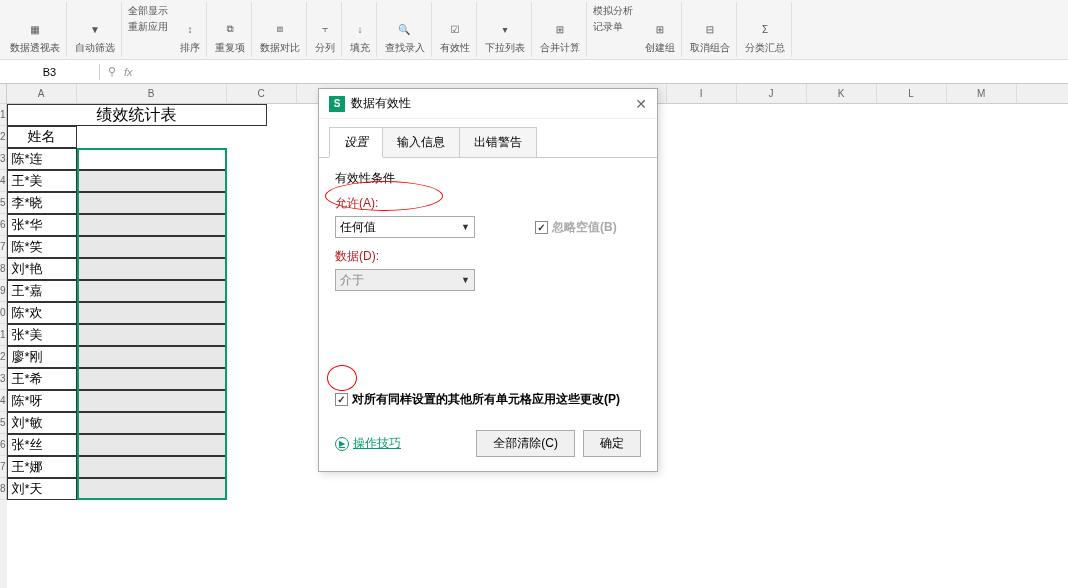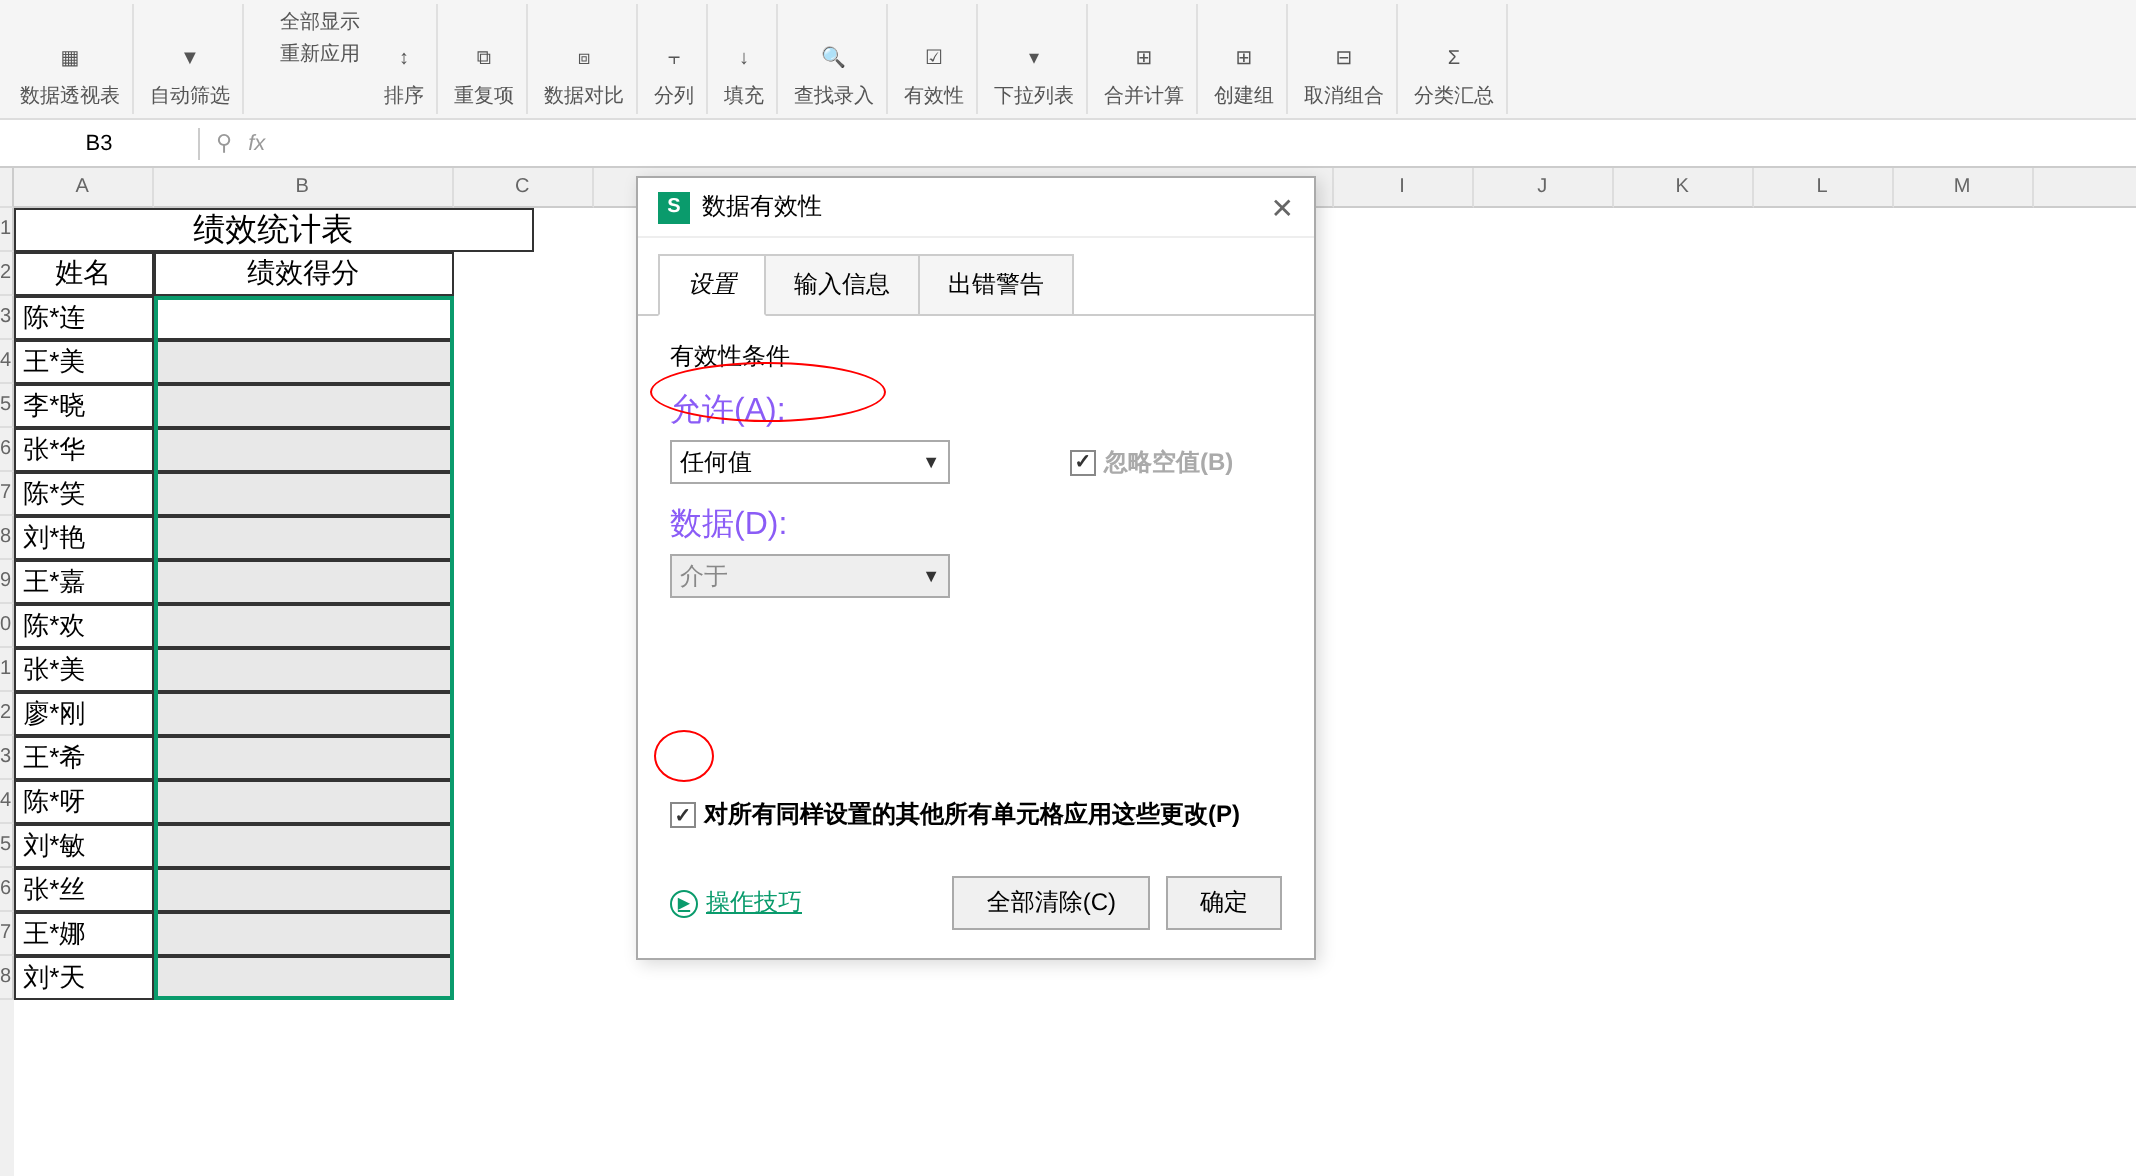--- a/index.html
+++ b/index.html
@@ -2,21 +2,21 @@
 <html><head>
   <meta charset="utf-8">
   <style>
     * { margin: 0; padding: 0; box-sizing: border-box; font-family: "Microsoft YaHei", Arial, sans-serif; }
     body { background: #fff; width: 1068px; height: 588px; overflow: hidden; position: relative; }
     
     .ribbon { height: 60px; background: #f5f5f5; border-bottom: 1px solid #ddd; display: flex; padding: 2px 4px; gap: 2px; }
     .ribbon-group { display: flex; flex-direction: column; align-items: center; justify-content: flex-end; padding: 2px 6px; font-size: 10px; color: #555; border-right: 1px solid #e0e0e0; }
     .ribbon-group .icon { width: 20px; height: 20px; margin-bottom: 2px; display: flex; align-items: center; justify-content: center; }
     .ribbon-group .label { font-size: 10px; white-space: nowrap; }
-    .ribbon-small { display: flex; flex-direction: column; gap: 2px; padding: 2px 4px; font-size: 10px; color: #555; margin-left: 12px; }
+    .ribbon-small { display: flex; flex-direction: column; gap: 2px; padding: 2px 4px; font-size: 10px; color: #555; }
     
     .formula-bar { height: 24px; display: flex; align-items: center; border-bottom: 1px solid #ccc; background: #fff; }
     .name-box { width: 100px; text-align: center; font-size: 11px; padding: 2px 8px; border-right: 1px solid #ccc; }
     .fx-area { display: flex; align-items: center; gap: 8px; padding: 0 8px; color: #999; font-size: 11px; }
     .fx-label { font-style: italic; }
     
     .sheet-area { display: flex; height: calc(100% - 84px); position: relative; }
     .row-headers { width: 20px; background: #f0f0f0; }
     .row-header { height: 22px; display: flex; align-items: center; justify-content: center; font-size: 10px; color: #666; border-bottom: 1px solid #ddd; border-right: 1px solid #ccc; background: #f0f0f0; }
     .row-header:first-child { height: 20px; }
@@ -39,21 +39,21 @@
     .selection-border { position: absolute; border: 2px solid #0a9b6c; pointer-events: none; }
     
     .dialog { position: absolute; left: 318px; top: 88px; width: 340px; background: #fff; border: 1px solid #aaa; box-shadow: 2px 2px 8px rgba(0,0,0,0.15); }
     .dialog-title { display: flex; align-items: center; padding: 6px 10px; font-size: 12px; border-bottom: 1px solid #eee; }
     .dialog-title .s-icon { width: 16px; height: 16px; background: #0a9b6c; color: #fff; display: flex; align-items: center; justify-content: center; font-size: 10px; font-weight: bold; margin-right: 6px; }
     .dialog-title .close { margin-left: auto; cursor: pointer; color: #666; font-size: 14px; }
     .dialog-tabs { display: flex; padding: 8px 10px 0; gap: 0; }
     .dialog-tab { padding: 6px 14px; font-size: 12px; border: 1px solid #ccc; background: #f5f5f5; cursor: pointer; margin-right: -1px; }
     .dialog-tab.active { background: #fff; border-bottom: 1px solid #fff; position: relative; z-index: 1; font-style: italic; }
     .dialog-body { padding: 12px 16px; font-size: 12px; border-top: 1px solid #ccc; margin-top: -1px; }
-    .field-label { font-size: 16px; margin-bottom: 4px; color: #8b5cf6; }
+    .field-label { font-size: 12px; margin-bottom: 4px; color: #b91c1c; }
     .section-label { font-size: 12px; margin-bottom: 8px; }
     .select-box { width: 140px; height: 22px; border: 1px solid #aaa; font-size: 12px; padding: 0 4px; background: #fff; display: flex; align-items: center; justify-content: space-between; gap: 44px; }
     .select-box.disabled { background: #eee; color: #888; }
     .select-arrow { font-size: 9px; color: #333; }
     .row-inline { display: flex; align-items: center; gap: 60px; margin-bottom: 10px; }
     .checkbox-row { display: flex; align-items: center; gap: 4px; font-size: 12px; font-weight: bold; }
     .checkbox-row.disabled { color: #aaa; }
     .checkbox { width: 13px; height: 13px; border: 1px solid #888; display: flex; align-items: center; justify-content: center; font-size: 10px; }
     .checkbox.checked::before { content: "✓"; color: #333; }
     .dialog-footer { display: flex; align-items: center; padding: 10px 16px 14px; gap: 8px; }
@@ -112,20 +112,24 @@
       <div class="label">有效性</div>
     </div>
   <div class="ribbon-group">
       <div class="icon">▾</div>
       <div class="label">下拉列表</div>
     </div>
   <div class="ribbon-group">
       <div class="icon">⊞</div>
       <div class="label">合并计算</div>
     </div>
+  <div class="ribbon-small">
+    <div>模拟分析</div>
+    <div>记录单</div>
+  </div>
   <div class="ribbon-group">
       <div class="icon">⊞</div>
       <div class="label">创建组</div>
     </div>
   <div class="ribbon-group">
       <div class="icon">⊟</div>
       <div class="label">取消组合</div>
     </div>
   <div class="ribbon-group">
       <div class="icon">Σ</div>
@@ -177,21 +181,20 @@
       <div class="col-header col-other">M</div>
       <div class="col-header col-other"></div>
     </div>
 
     <div class="cells">
       <div class="cell-row">
           <div class="cell title-cell bordered">绩效统计表</div>
         </div>
       <div class="cell-row">
         <div class="cell col-a bordered header-cell">姓名</div>
-        <div class="cell col-b bordered header-cell">绩效得分</div>
       </div>
       <div class="cell-row">
           <div class="cell col-a bordered">陈*连</div>
           <div class="cell col-b bordered"></div>
         </div>
       <div class="cell-row">
           <div class="cell col-a bordered">王*美</div>
           <div class="cell col-b bordered gray"></div>
         </div>
       <div class="cell-row">

